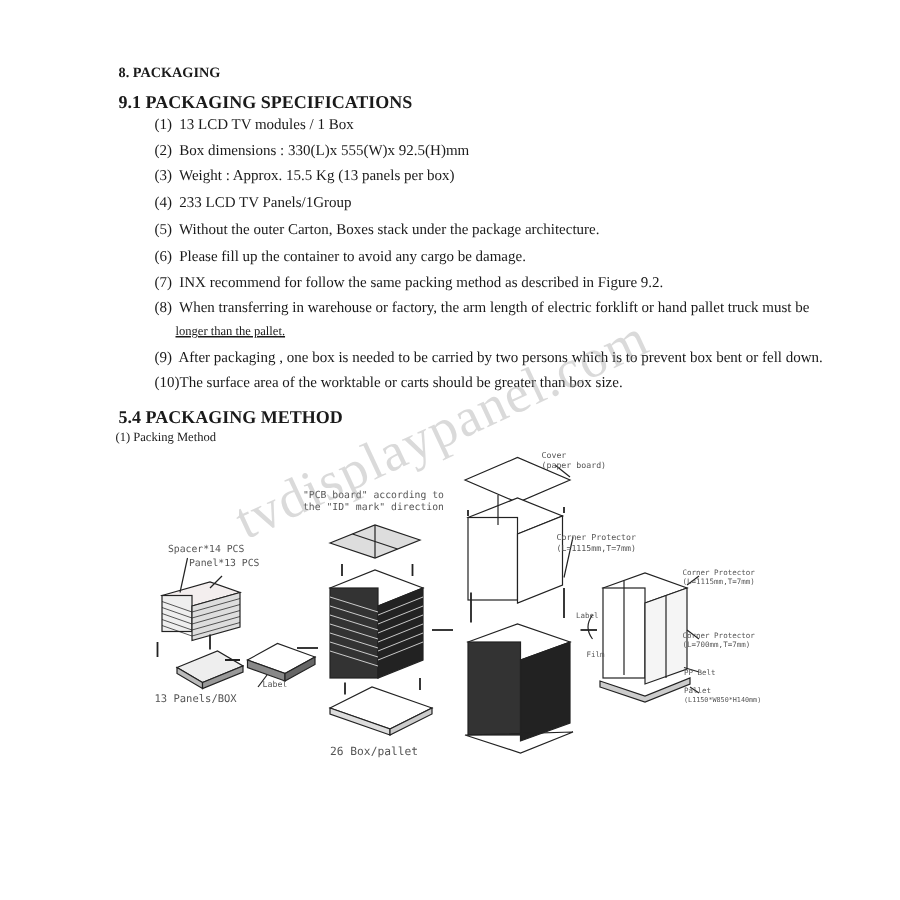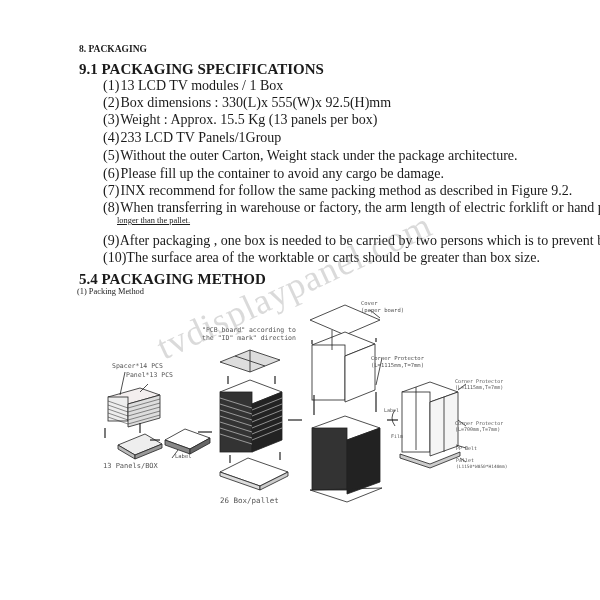--- a/index.html
+++ b/index.html
@@ -1,41 +1,41 @@
 <!DOCTYPE html>
 <html><head>
 <meta charset="utf-8">
 <style>
   html, body { margin:0; padding:0; background:#ffffff; }
   body { width:600px; height:600px; position:relative; overflow:hidden;
          font-family:"Liberation Serif","DejaVu Serif",serif; color:#1a1a1a; }
   .h1 { position:absolute; left:79px; top:44px; font-size:9.5px; font-weight:bold; }
-  .h2 { position:absolute; left:79px; font-size:15px; font-weight:bold; }
-  .item { position:absolute; left:103px; font-size:14px; white-space:nowrap; }
+  .h2 { position:absolute; left:79px; font-size:12px; font-weight:bold; }
+  .item { position:absolute; left:103px; font-size:10px; white-space:nowrap; }
   .item .num { display:inline-block; width:14px; }
   .cont { position:absolute; left:117px; font-size:8.4px; white-space:nowrap;text-decoration:underline; }
   .sub { position:absolute; left:77px; font-size:8.4px; }
   .diagram { position:absolute; left:95px; top:290px; width:450px; height:230px; }
   .lbl { font-family:"DejaVu Sans Mono","Liberation Mono",monospace; fill:#555; }
   .wm { position:absolute; left:150px; top:330px; font-family:"Liberation Serif",serif;
         font-size:36px; color:rgba(150,150,150,0.35); transform:rotate(-25deg);
         transform-origin:left top; white-space:nowrap; pointer-events:none; letter-spacing:1px; }
 </style>
 </head>
 <body>
 
 <div class="h1">8. PACKAGING</div>
 <div class="h2" style="top:61px">9.1 PACKAGING SPECIFICATIONS</div>
 
 <div>
   <div class="item" style="top:78px"><span class="num">(1)</span> <span>13 LCD TV modules / 1 Box</span></div>
   <div class="item" style="top:95px"><span class="num">(2)</span> <span>Box dimensions : 330(L)x 555(W)x 92.5(H)mm</span></div>
   <div class="item" style="top:112px"><span class="num">(3)</span> <span>Weight : Approx. 15.5 Kg (13 panels per box)</span></div>
   <div class="item" style="top:130px"><span class="num">(4)</span> <span>233 LCD TV Panels/1Group</span></div>
-  <div class="item" style="top:148px"><span class="num">(5)</span> <span>Without the outer Carton, Weight stack under the package architecture.</span></div>
+  <div class="item" style="top:148px"><span class="num">(5)</span> <span>Without the outer Carton, Boxes stack under the package architecture.</span></div>
   <div class="item" style="top:166px"><span class="num">(6)</span> <span>Please fill up the container to avoid any cargo be damage.</span></div>
   <div class="item" style="top:183px"><span class="num">(7)</span> <span>INX recommend for follow the same packing method as described in Figure 9.2.</span></div>
   <div class="item" style="top:200px"><span class="num">(8)</span> <span>When transferring in warehouse or factory, the arm length of electric forklift or hand pallet truck must be</span></div>
   <div class="cont" style="top:216px">longer than the pallet.</div>
   <div class="item" style="top:233px"><span class="num">(9)</span> <span>After packaging , one box is needed to be carried by two persons which is to prevent box bent or fell down.</span></div>
   <div class="item" style="top:250px"><span>(10)</span><span>The surface area of the worktable or carts should be greater than box size.</span></div>
 </div>
 
 <div class="h2" style="top:271px">5.4 PACKAGING METHOD</div>
 <div class="sub" style="top:287px">(1) Packing Method</div>

